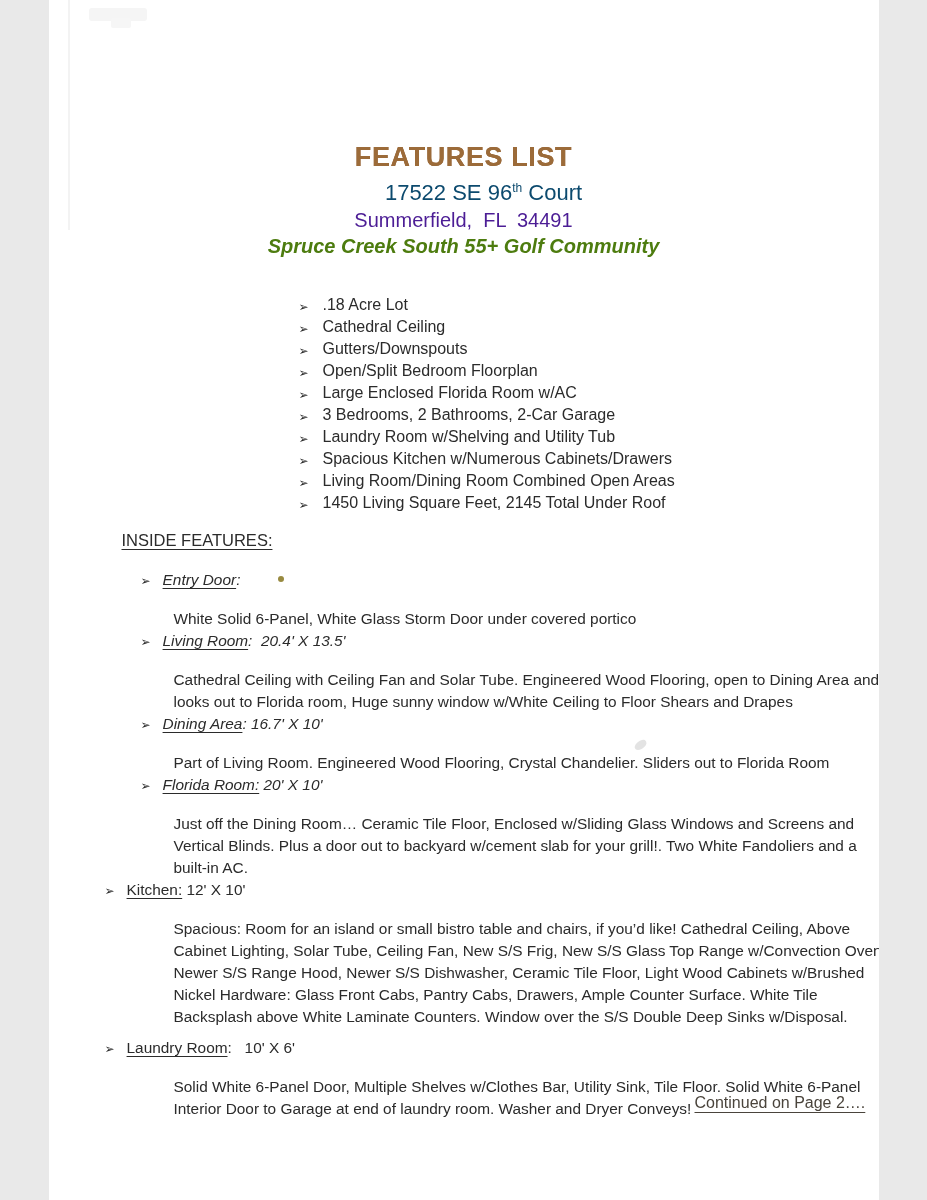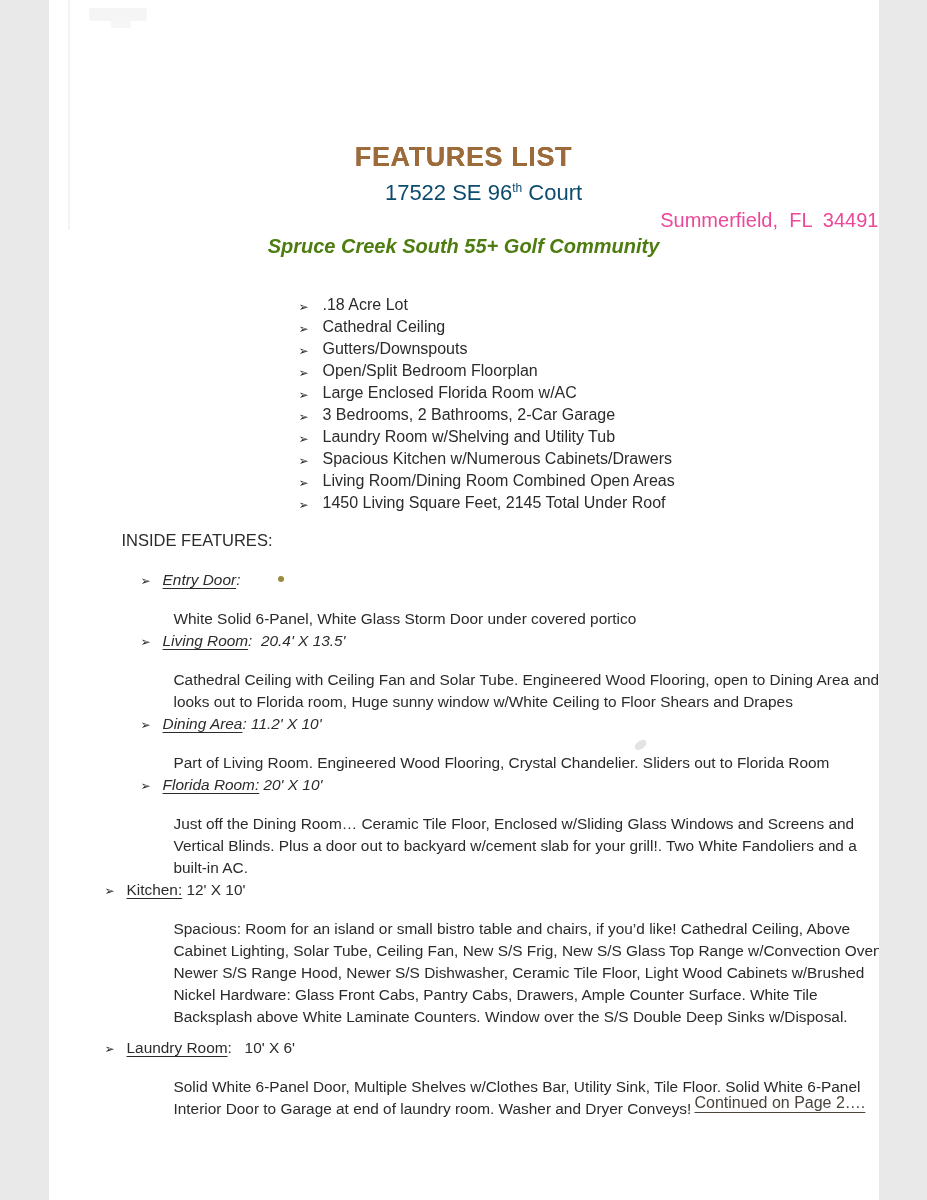--- a/index.html
+++ b/index.html
@@ -7,31 +7,31 @@
     position:relative; width:830px; height:1200px; margin:0 auto;
     background:#ffffff; overflow:hidden;
     font-family:"Liberation Sans", sans-serif; color:#2b2b2b;
   }
   
   .header { position:absolute; top:142px; left:0; width:100%; text-align:center; }
   .title  { font-size:27px; font-weight:bold; color:#9c6b39; letter-spacing:0.6px;
             text-shadow:0 0 0.6px #8a5a30; }
   .addr   { font-size:22px; margin-top:7px; color:#0c4a6e; white-space:pre-wrap;padding-left:40px; }
   .addr sup { font-size:12px; vertical-align:super; }
-  .city   { font-size:20px; margin-top:3px; color:#ec4899; white-space:pre-wrap;text-align:right; }
+  .city   { font-size:20px; margin-top:3px; color:#4c1d95; white-space:pre-wrap; }
   .community { font-size:20px; margin-top:3px; font-style:italic; font-weight:bold; color:#4d7c0f; }
 
   
   .highlights { position:absolute; top:295px; left:250px; }
   .hl { display:flex; font-size:16px; line-height:20px; }
   .hl .b { width:24px; flex:0 0 24px; font-family:"DejaVu Sans", sans-serif; font-size:12px; padding-top:2px; }
 
   
   .inside-heading { position:absolute; top:531px; left:73px; font-size:16.5px;
-                    text-underline-offset:3px; }
+                    text-decoration:underline; text-underline-offset:3px; }
   .content { position:absolute; top:569px; left:0; width:927px; font-size:15.4px; line-height:22px; }
   .sec-head { white-space:pre-wrap; }
   .sec-head .bullet { font-family:"DejaVu Sans", sans-serif; font-size:12px; margin-right:12px; }
   .sec-head .nm { text-decoration:underline; text-underline-offset:3px; }
   .deep    { padding-left:92px;font-style:italic; }
   .shallow { padding-left:56px; }
   .para { margin:16px 0 0 125px; width:714px; }
   .sec-laundry { margin-top:9px; }
 
   
@@ -117,21 +117,21 @@
       <div class="sec-head deep"><span class="bullet">➢</span><span class="nm">Entry Door</span><span>:</span></div>
       <p class="para">White Solid 6-Panel, White Glass Storm Door under covered portico</p>
     </div>
 
     <div>
       <div class="sec-head deep"><span class="bullet">➢</span><span class="nm">Living Room</span><span>:  20.4' X 13.5'</span></div>
       <p class="para">Cathedral Ceiling with Ceiling Fan and Solar Tube. Engineered Wood Flooring, open to Dining Area and looks out to Florida room, Huge sunny window w/White Ceiling to Floor Shears and Drapes</p>
     </div>
 
     <div>
-      <div class="sec-head deep"><span class="bullet">➢</span><span class="nm">Dining Area</span><span>: 11.2' X 10'</span></div>
+      <div class="sec-head deep"><span class="bullet">➢</span><span class="nm">Dining Area</span><span>: 16.7' X 10'</span></div>
       <p class="para">Part of Living Room. Engineered Wood Flooring, Crystal Chandelier. Sliders out to Florida Room</p>
     </div>
 
     <div>
       <div class="sec-head deep"><span class="bullet">➢</span><span class="nm">Florida Room:</span><span> 20' X 10'</span></div>
       <p class="para">Just off the Dining Room… Ceramic Tile Floor, Enclosed w/Sliding Glass Windows and Screens and Vertical Blinds. Plus a door out to backyard w/cement slab for your grill!. Two White Fandoliers and a built-in AC.</p>
     </div>
 
     <div>
       <div class="sec-head shallow"><span class="bullet">➢</span><span class="nm">Kitchen:</span><span> 12' X 10'</span></div>

